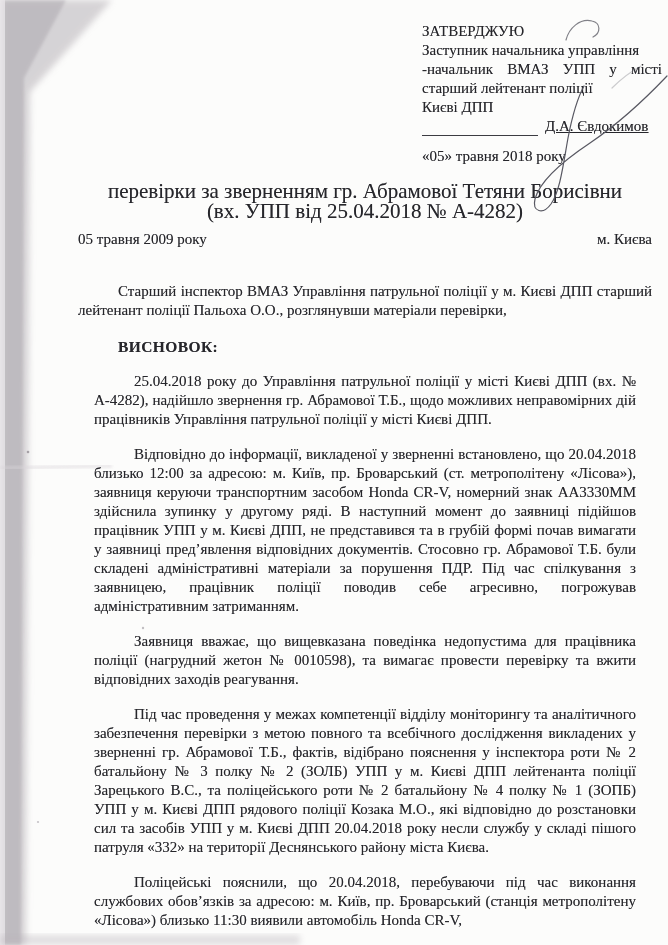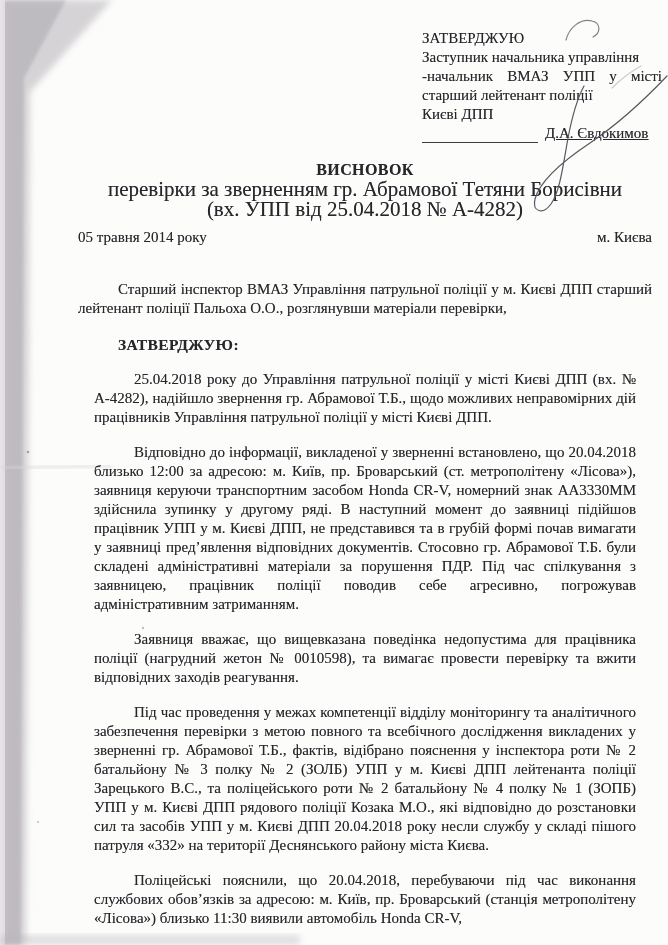--- a/index.html
+++ b/index.html
@@ -10,21 +10,21 @@
     background:#fcfcfb;
     overflow:hidden;
     font-family:"Liberation Serif","DejaVu Serif",serif;
     color:#26262b;
   }
   .artifacts, .signature-svg {
     position:absolute; left:0; top:0; width:668px; height:945px;
     pointer-events:none;
   }
   .content {
-    position:absolute; left:78px; top:8px; width:574px;
+    position:absolute; left:78px; top:1px; width:574px;
     font-size:15px; line-height:19px;
     text-shadow:0 0 .4px rgba(38,38,43,.45);
   }
   .approval {
     margin-left:344px; width:240px; margin-top:21px;
   }
   .approval div { white-space:nowrap; }
   .approval .just {
     white-space:normal;
     text-align:justify;
@@ -74,36 +74,36 @@
     <div class="approval">
       <div>ЗАТВЕРДЖУЮ</div>
       <div>Заступник начальника управління</div>
       <div class="just">-начальник ВМАЗ УПП у місті</div>
       <div>старший лейтенант поліції</div>
       <div>Києві ДПП</div>
       <div class="sig-row">
         <span class="sig-underline"></span>
         <span>Д.А. Євдокимов</span>
       </div>
+      <div class="approval-date">«05» травня 2018 року</div>
     </div>
 
     <div class="title-block">
-      <div class="doc-title">ВИСНОВОК</div>
       <div class="subtitle">перевірки за зверненням гр. Абрамової Тетяни Борисівни</div>
       <div class="subtitle">(вх. УПП від 25.04.2018 № А-4282)</div>
     </div>
 
     <div class="dateline">
-      <span>05 травня 2014 року</span>
+      <span>05 травня 2009 року</span>
       <span>м. Києва</span>
     </div>
 
     <div class="intro">Старший інспектор ВМАЗ Управління патрульної поліції у м. Києві ДПП старший лейтенант поліції Пальоха О.О., розглянувши матеріали перевірки,</div>
 
-    <div class="resolution">ЗАТВЕРДЖУЮ:</div>
+    <div class="resolution">ВИСНОВОК:</div>
 
     <div class="paras">
       <p>25.04.2018 року до Управління патрульної поліції у місті Києві ДПП (вх. № А-4282), надійшло звернення гр. Абрамової Т.Б., щодо можливих неправомірних дій працівників Управління патрульної поліції у місті Києві ДПП.</p>
       <p>Відповідно до інформації, викладеної у зверненні встановлено, що 20.04.2018 близько 12:00 за адресою: м. Київ, пр. Броварський (ст. метрополітену «Лісова»), заявниця керуючи транспортним засобом Honda CR-V, номерний знак АА3330ММ здійснила зупинку у другому ряді. В наступний момент до заявниці підійшов працівник УПП у м. Києві ДПП, не представився та в грубій формі почав вимагати у заявниці пред’явлення відповідних документів. Стосовно гр. Абрамової Т.Б. були складені адміністративні матеріали за порушення ПДР. Під час спілкування з заявницею, працівник поліції поводив себе агресивно, погрожував адміністративним затриманням.</p>
       <p>Заявниця вважає, що вищевказана поведінка недопустима для працівника поліції (нагрудний жетон № 0010598), та вимагає провести перевірку та вжити відповідних заходів реагування.</p>
       <p>Під час проведення у межах компетенції відділу моніторингу та аналітичного забезпечення перевірки з метою повного та всебічного дослідження викладених у зверненні гр. Абрамової Т.Б., фактів, відібрано пояснення у інспектора роти № 2 батальйону № 3 полку № 2 (ЗОЛБ) УПП у м. Києві ДПП лейтенанта поліції Зарецького В.С., та поліцейського роти № 2 батальйону № 4 полку № 1 (ЗОПБ) УПП у м. Києві ДПП рядового поліції Козака М.О., які відповідно до розстановки сил та засобів УПП у м. Києві ДПП 20.04.2018 року несли службу у складі пішого патруля «332» на території Деснянського району міста Києва.</p>
       <p>Поліцейські пояснили, що 20.04.2018, перебуваючи під час виконання службових обов’язків за адресою: м. Київ, пр. Броварський (станція метрополітену «Лісова») близько 11:30 виявили автомобіль Honda CR-V,</p>
     </div>
   </div>
 

